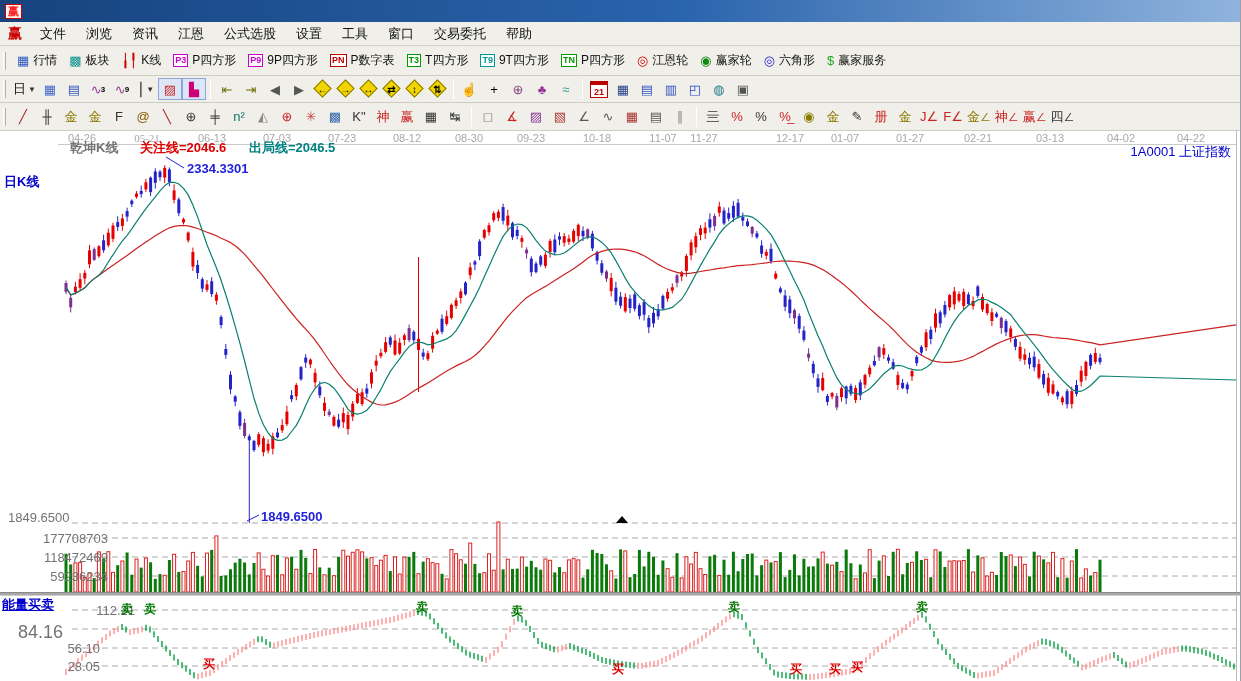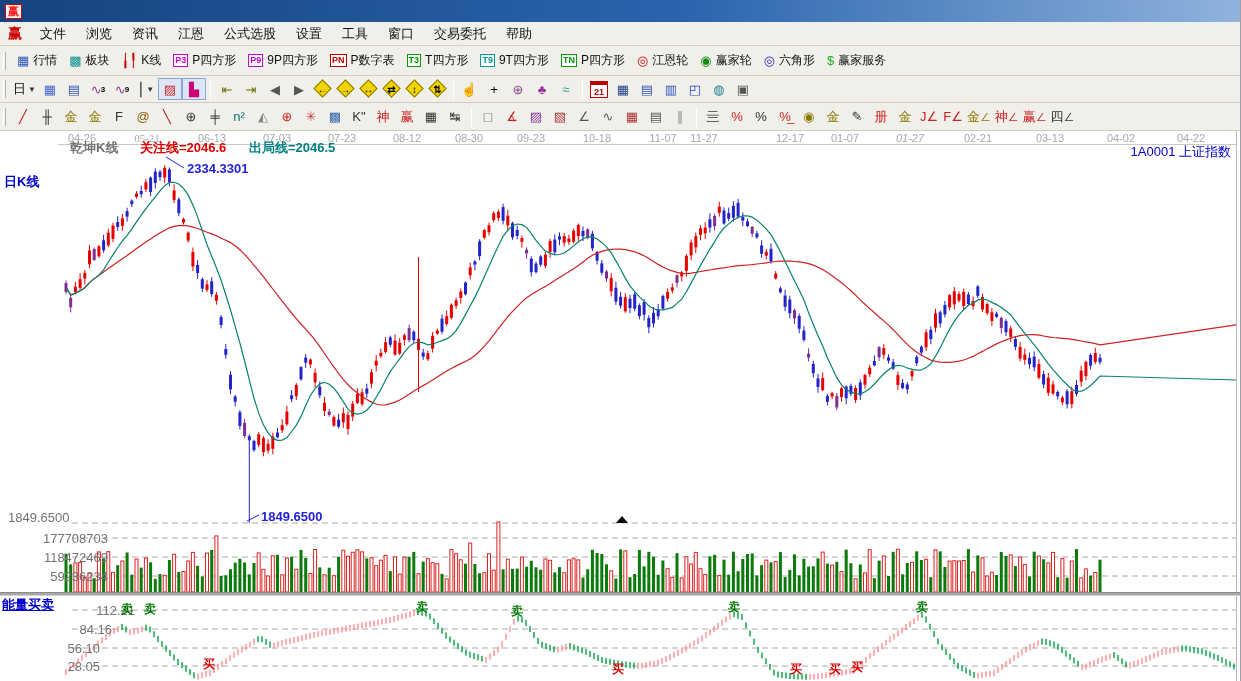--- a/index.html
+++ b/index.html
@@ -1343,21 +1343,21 @@
       <span class="lbl date-lbl" style="left: 277px;">07-03</span>
       <span class="lbl date-lbl" style="left: 342px;">07-23</span>
       <span class="lbl date-lbl" style="left: 407px;">08-12</span>
       <span class="lbl date-lbl" style="left: 469px;">08-30</span>
       <span class="lbl date-lbl" style="left: 531px;">09-23</span>
       <span class="lbl date-lbl" style="left: 597px;">10-18</span>
       <span class="lbl date-lbl" style="left: 663px;">11-07</span>
       <span class="lbl date-lbl" style="left: 704px;">11-27</span>
       <span class="lbl date-lbl" style="left: 790px;">12-17</span>
       <span class="lbl date-lbl" style="left: 845px;">01-07</span>
-      <span class="lbl date-lbl" style="left: 910px; font-style: italic;">01-27</span>
+      <span class="lbl date-lbl" style="left: 910px;">01-27</span>
       <span class="lbl date-lbl" style="left: 978px;">02-21</span>
       <span class="lbl date-lbl" style="left: 1050px;">03-13</span>
       <span class="lbl date-lbl" style="left: 1121px;">04-02</span>
       <span class="lbl date-lbl" style="left: 1191px;">04-22</span>
     </div>
   <div class="hline" style="left:58px; top:13px; width:1178px;"></div>
 
   <div class="lbl blue" style="left:4px; top:3px; font-size:13px; font-weight:bold;margin-top:39px;">日K线</div>
   <div class="lbl blue" style="right:10px; top:12px; font-size:13px;">1A0001  上证指数</div>
 
@@ -1372,21 +1372,21 @@
   <div id="vol-axis">
       <div class="lbl kblack" style="left: 0px; top: 400px; width: 108px; text-align: right; font-size: 13px;">177708703</div>
       <div class="lbl kblack" style="left: 0px; top: 419px; width: 108px; text-align: right; font-size: 13px;">118472469</div>
       <div class="lbl kblack" style="left: 0px; top: 438px; width: 108px; text-align: right; font-size: 13px;">59236234</div>
     </div>
 
   <div class="sepband"></div>
   <div class="lbl blue" style="left:2px; top:465px; font-size:13px; font-weight:bold; text-decoration:underline;">能量买卖</div>
   <div id="ind-axis">
       <div class="lbl kblack" style="left: 0px; top: 472px; width: 100px; text-align: right; font-size: 13px; margin-left: 35px;">112.21</div>
-      <div class="lbl kblack" style="left: 12px; top: 491px; width: 100px; text-align: right; font-size: 13px;">84.16</div>
+      <div class="lbl kblack" style="left: 18px; top: 491px; width: 100px; text-align: left; font-size: 18px;">84.16</div>
       <div class="lbl kblack" style="left: 0px; top: 510px; width: 100px; text-align: right; font-size: 13px;">56.10</div>
       <div class="lbl kblack" style="left: 0px; top: 528px; width: 100px; text-align: right; font-size: 13px;">28.05</div>
     </div>
   <div id="marks">
       <div class="mark" style="left: 121px; top: 470px; color: rgb(0, 119, 0);">卖</div>
       <div class="mark" style="left: 144px; top: 470px; color: rgb(0, 119, 0);">卖</div>
       <div class="mark" style="left: 416px; top: 468px; color: rgb(0, 119, 0);">卖</div>
       <div class="mark" style="left: 511px; top: 472px; color: rgb(0, 119, 0);">卖</div>
       <div class="mark" style="left: 728px; top: 468px; color: rgb(0, 119, 0);">卖</div>
       <div class="mark" style="left: 916px; top: 468px; color: rgb(0, 119, 0);">卖</div>

